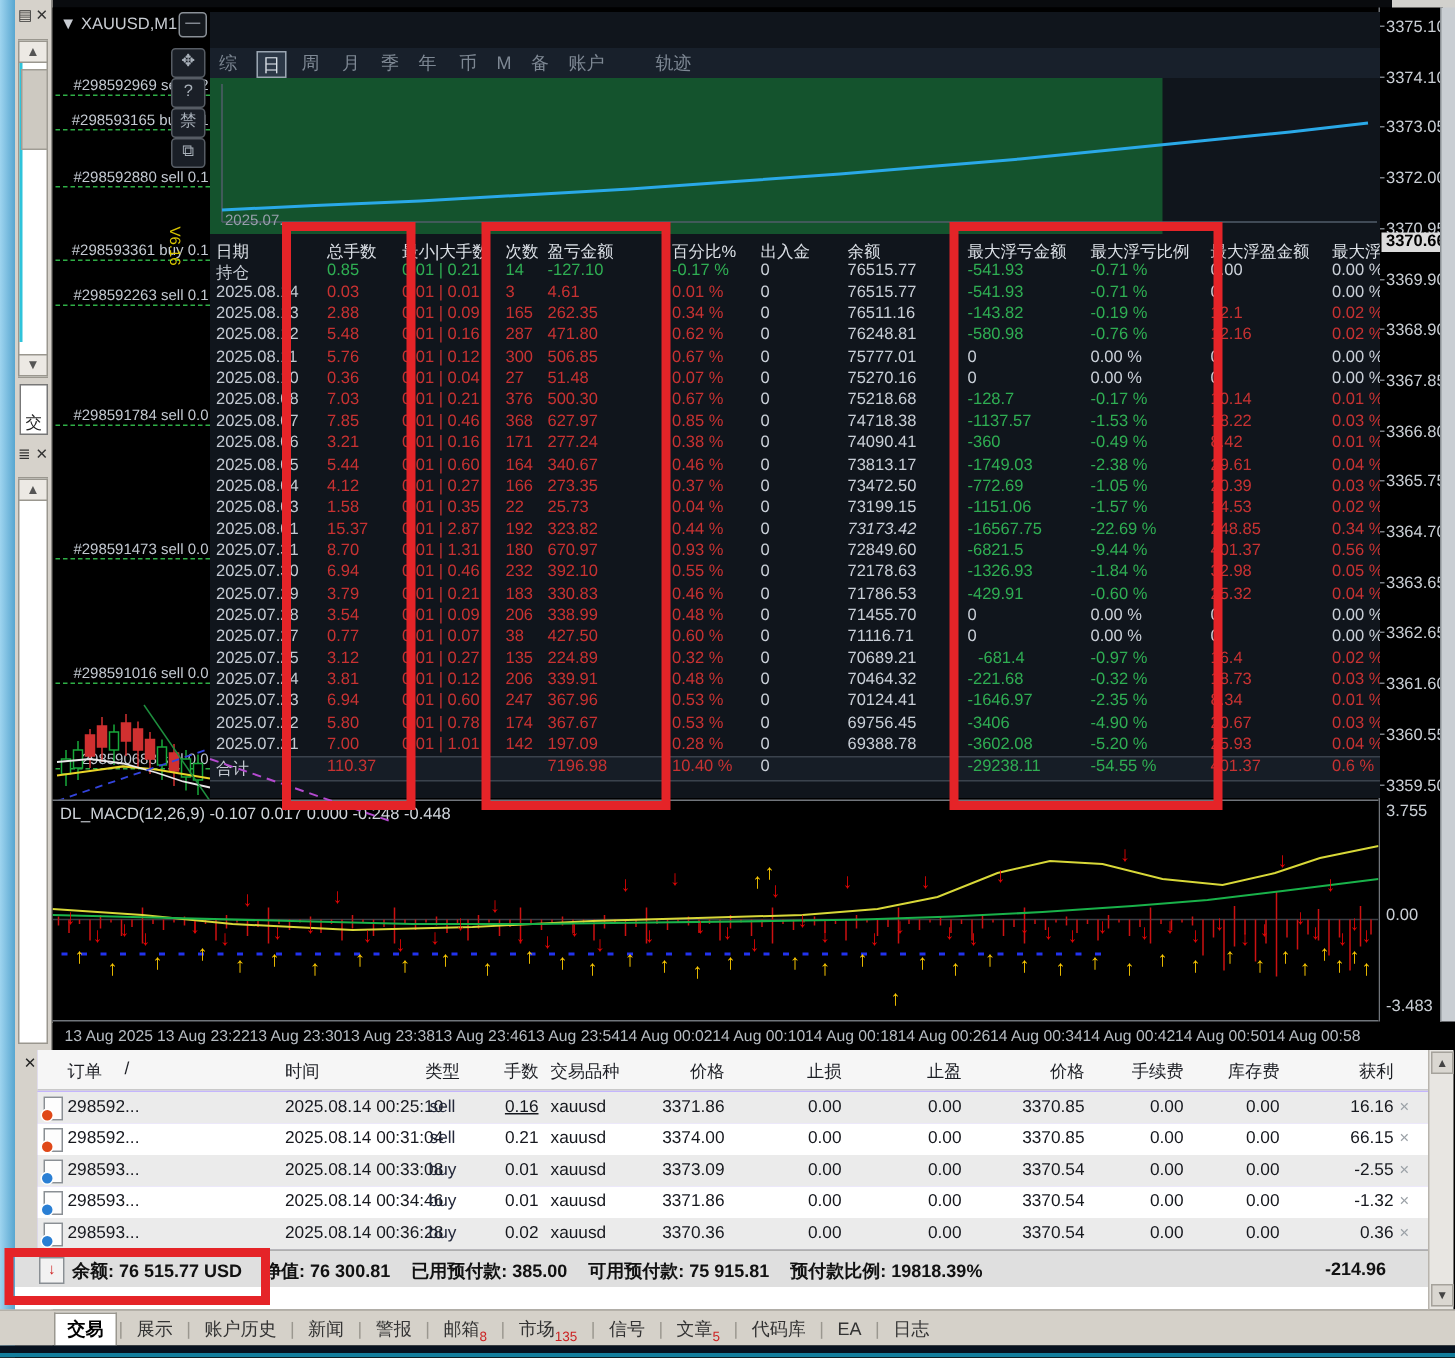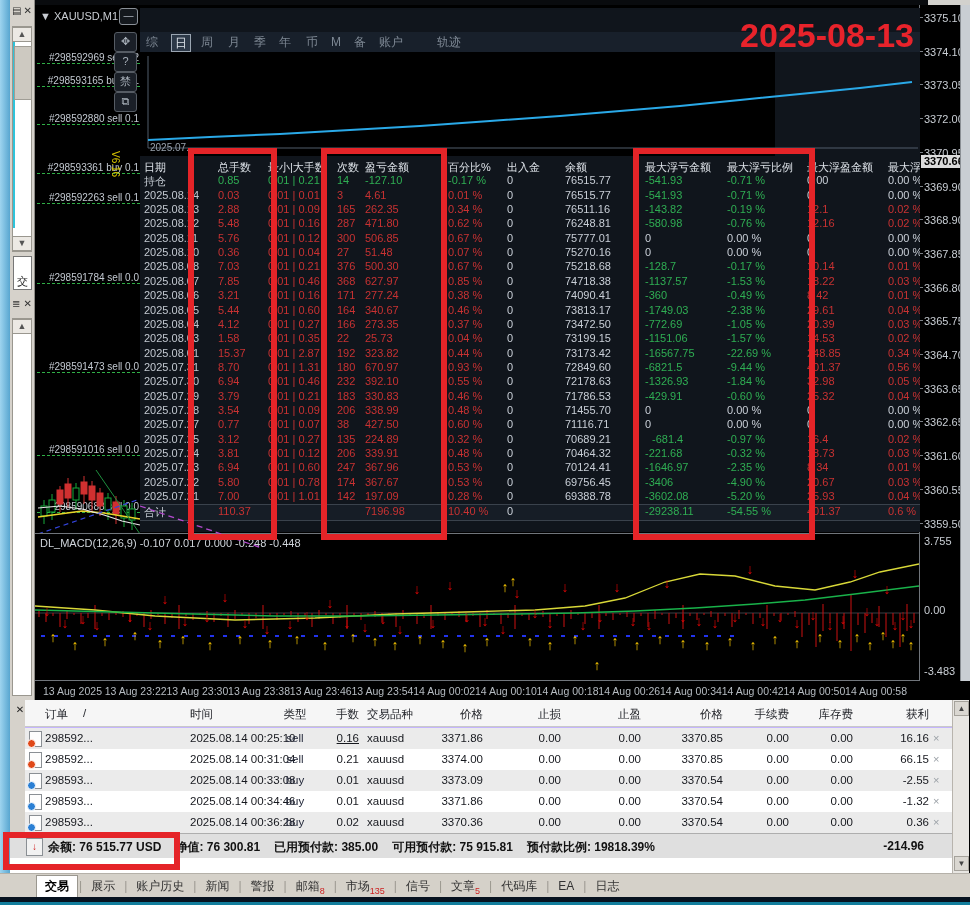--- a/index.html
+++ b/index.html
@@ -43,21 +43,21 @@
   #cur-price{position:absolute;left:1px;width:42px;height:13px;background:#dcdcdc;color:#000;font-weight:bold;font-size:11px;line-height:13px;text-align:left;padding-left:3px;box-sizing:border-box;}
   .macd-scale-label{position:absolute;left:4px;color:#c9ced4;font-size:11px;}
   
   #stats{left:140px;top:8px;width:780px;height:524px;background:#10151c;overflow:hidden;z-index:10;}
   #stats-titlebar{left:0;top:0;width:780px;height:24px;background:#0e1319;}
   #stats-title{left:5px;top:4px;color:#ffff00;font-size:14px;font-weight:bold;}
   #annotation-date{right:6px;top:10px;color:#e8232b;font-size:34px;font-weight:bold;line-height:34px;z-index:56;}
   #stats-menu{left:0;top:24px;width:780px;height:20px;background:#18202b;}
   .menu-item{position:absolute;top:2px;color:#7e8894;font-size:12px;padding:0 3px;line-height:16px;}
   .menu-item.sel{background:#2c3847;border:1px solid #9aa5b1;color:#dde3ea;}
-  #mini-chart{left:0;top:44px;width:635px;height:104px;background:#000000;}
+  #mini-chart{left:0;top:44px;width:635px;height:104px;background:#14532d;}
   #mini-axis-label{left:10px;top:90px;color:#97a0ab;font-size:10px;}
   #stats-table{left:0;top:152px;width:780px;height:372px;}
   .t-row{position:absolute;left:0;width:780px;height:15px;font-size:11px;white-space:nowrap;}
   .t-cell{position:absolute;top:0;}
   .t-total{background:#161d26;border-top:1px solid #3a424c;border-bottom:1px solid #3a424c;}
   
   .red-box{position:absolute;border:6px solid #e52428;z-index:60;}
   
   #macd{left:35px;top:533px;width:884px;height:148px;background:#000;border-top:1px solid #70757b;border-bottom:1px solid #70757b;box-sizing:border-box;}
   #macd-label{left:5px;top:3px;color:#cfd4da;font-size:11px;}
@@ -221,21 +221,20 @@
       <div class="tick-dash" style="top: 517.5px;"></div>
       <div id="cur-price" style="top: 150px;">3370.66</div>
       <div class="macd-scale-label" style="top: 530px;">3.755</div>
       <div class="macd-scale-label" style="top: 599px;">0.00</div>
       <div class="macd-scale-label" style="top: 660px;">-3.483</div>
     </div>
   <div class="abs" id="sep-v"></div>
   <div class="abs" id="right-strip"></div>
 
   <div class="abs" id="stats">
-    <div class="abs" id="annotation-date">2025-08-13</div>
     <div class="abs" id="stats-menu">
         <div class="menu-item" style="left: 3px;">综</div>
         <div class="menu-item sel" style="left: 31px;">日</div>
         <div class="menu-item" style="left: 58px;">周</div>
         <div class="menu-item" style="left: 85px;">月</div>
         <div class="menu-item" style="left: 111px;">季</div>
         <div class="menu-item" style="left: 136px;">年</div>
         <div class="menu-item" style="left: 163px;">币</div>
         <div class="menu-item" style="left: 188px;">M</div>
         <div class="menu-item" style="left: 211px;">备</div>
@@ -434,21 +433,21 @@
           <div class="t-cell" style="left: 748px; color: rgb(200, 50, 50);">0.02 %</div>
         </div>
         <div class="t-row" style="top: 186.55px;">
           <div class="t-cell" style="left: 4px; color: rgb(195, 201, 209);">2025.08.01</div>
           <div class="t-cell" style="left: 78px; color: rgb(200, 50, 50);">15.37</div>
           <div class="t-cell" style="left: 128px; color: rgb(200, 50, 50);">0.01 | 2.87</div>
           <div class="t-cell" style="left: 197px; color: rgb(200, 50, 50);">192</div>
           <div class="t-cell" style="left: 225px; color: rgb(200, 50, 50);">323.82</div>
           <div class="t-cell" style="left: 308px; color: rgb(200, 50, 50);">0.44 %</div>
           <div class="t-cell" style="left: 367px; color: rgb(201, 207, 215);">0</div>
-          <div class="t-cell" style="left: 425px; color: rgb(201, 207, 215);">73173.42</div>
+          <div class="t-cell" style="left: 425px; color: rgb(201, 207, 215); font-style: italic;">73173.42</div>
           <div class="t-cell" style="left: 505px; color: rgb(47, 174, 83);">-16567.75</div>
           <div class="t-cell" style="left: 587px; color: rgb(47, 174, 83);">-22.69 %</div>
           <div class="t-cell" style="left: 667px; color: rgb(200, 50, 50);">248.85</div>
           <div class="t-cell" style="left: 748px; color: rgb(200, 50, 50);">0.34 %</div>
         </div>
         <div class="t-row" style="top: 200.9px;">
           <div class="t-cell" style="left: 4px; color: rgb(195, 201, 209);">2025.07.31</div>
           <div class="t-cell" style="left: 78px; color: rgb(200, 50, 50);">8.70</div>
           <div class="t-cell" style="left: 128px; color: rgb(200, 50, 50);">0.01 | 1.31</div>
           <div class="t-cell" style="left: 197px; color: rgb(200, 50, 50);">180</div>

